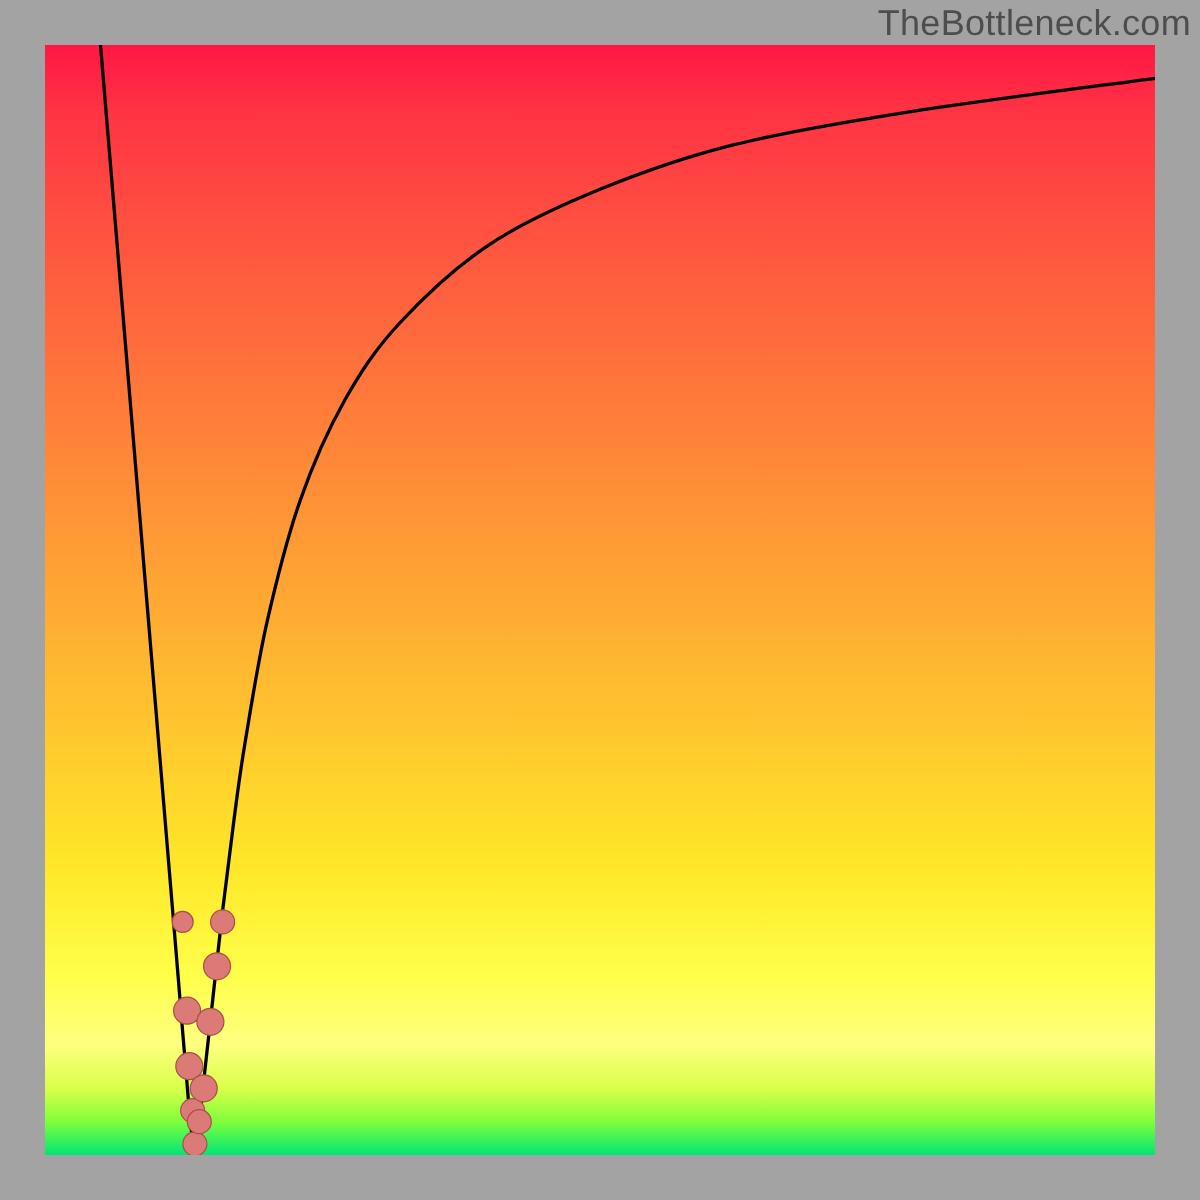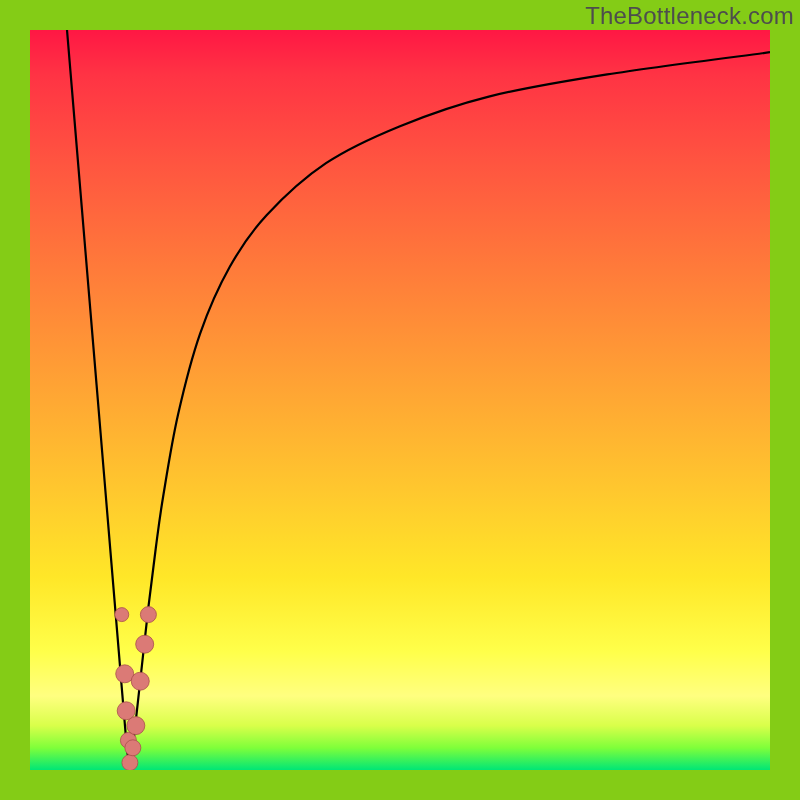--- a/index.html
+++ b/index.html
@@ -10,21 +10,21 @@
     background: #000;
     font-family: Arial, Helvetica, sans-serif;
     overflow: hidden;
   }
   .frame {
     position: absolute;
     left: 0;
     top: 0;
     width: 800px;
     height: 800px;
-    background: #84cc16;
+    background: #a3a3a3;
   }
   .plot {
     position: absolute;
     left: 30px;
     top: 30px;
     width: 740px;
     height: 740px;
     overflow: hidden;
   }
   .gradient-bg {

